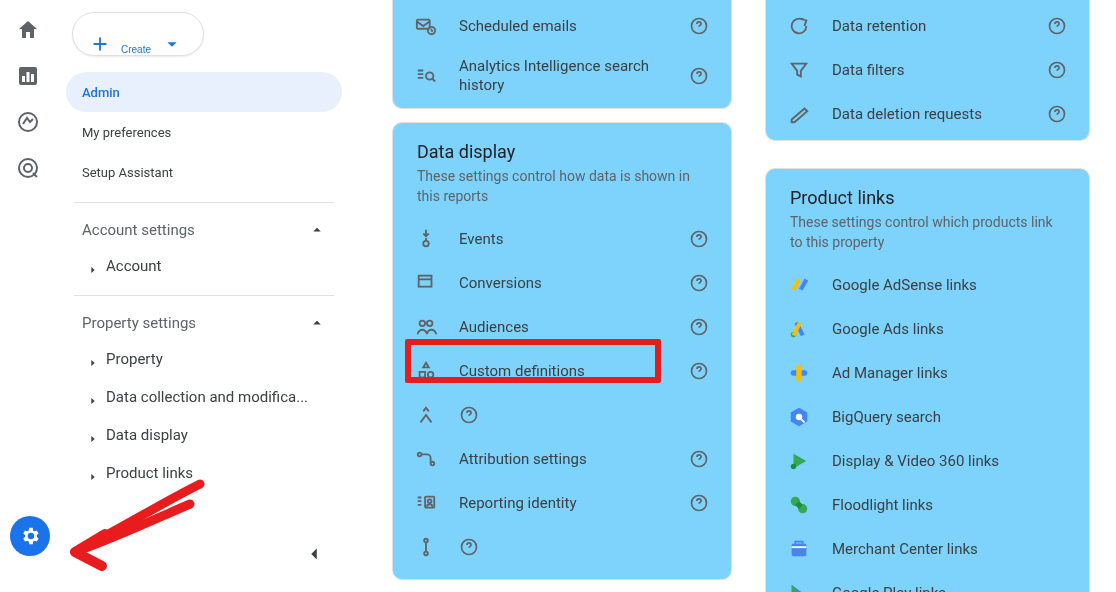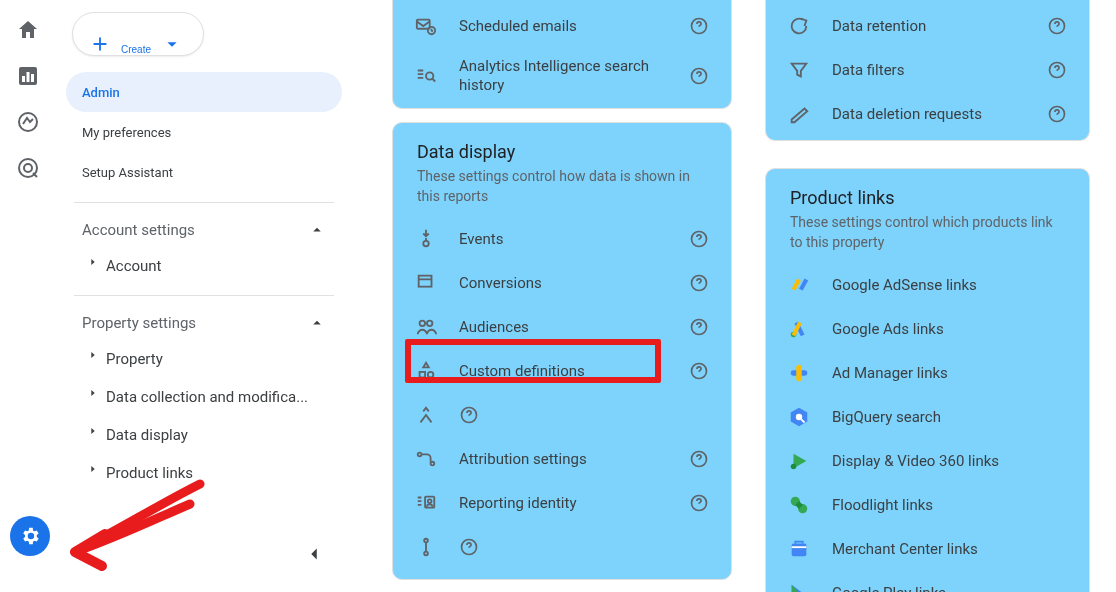--- a/index.html
+++ b/index.html
@@ -83,21 +83,21 @@
   .section-header {
     display:flex; align-items:center; justify-content:space-between;
     padding: 8px 16px;
     color:#5f6368;
     font-size:15px;
     cursor:pointer;
   }
   .section-header .chev { width:18px; height:18px; color:#3c4043; }
 
   .sub-item {
-    display:flex; align-items:flex-start;
+    display:flex; align-items:flex-end;
     gap: 8px;
     padding: 10px 12px 10px 22px;
     color:#3c4043;
     font-size:15px;
     cursor:pointer;
     white-space:nowrap;
     overflow:hidden;
     text-overflow:ellipsis;
   }
   .sub-item .caret { width:10px; height:10px; color:#3c4043; }

